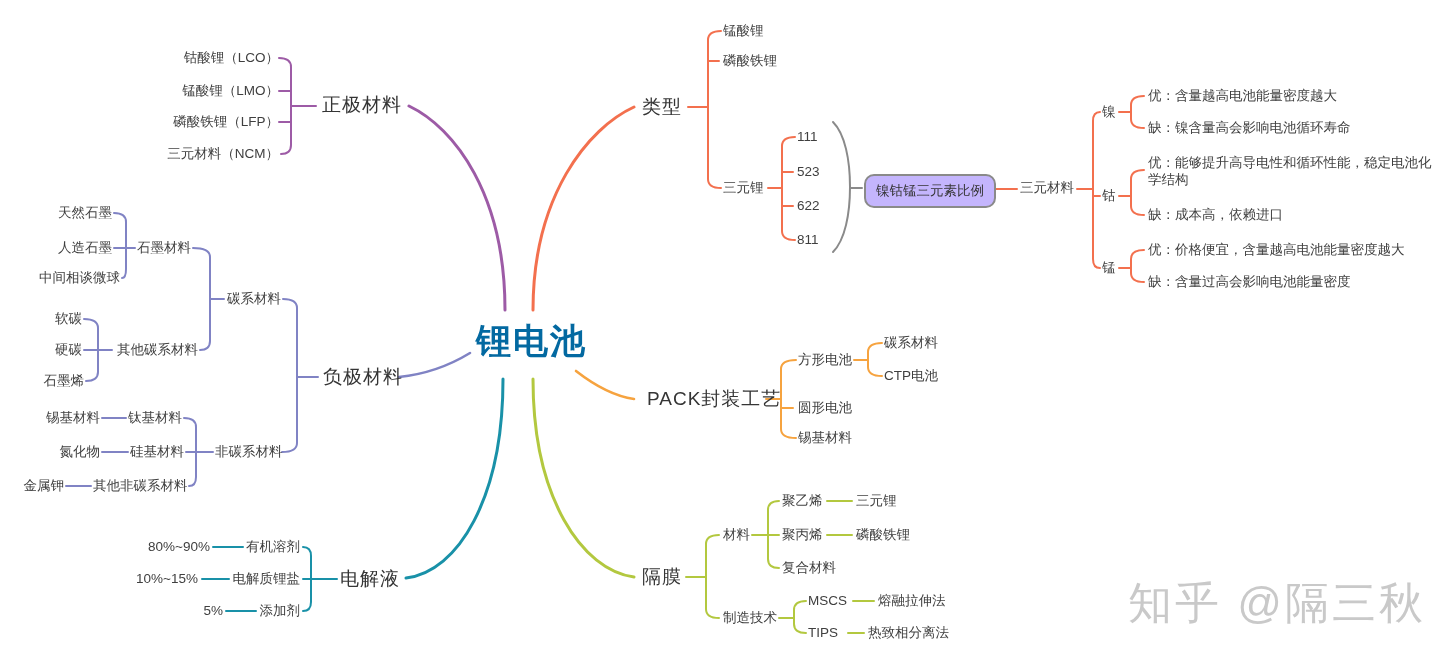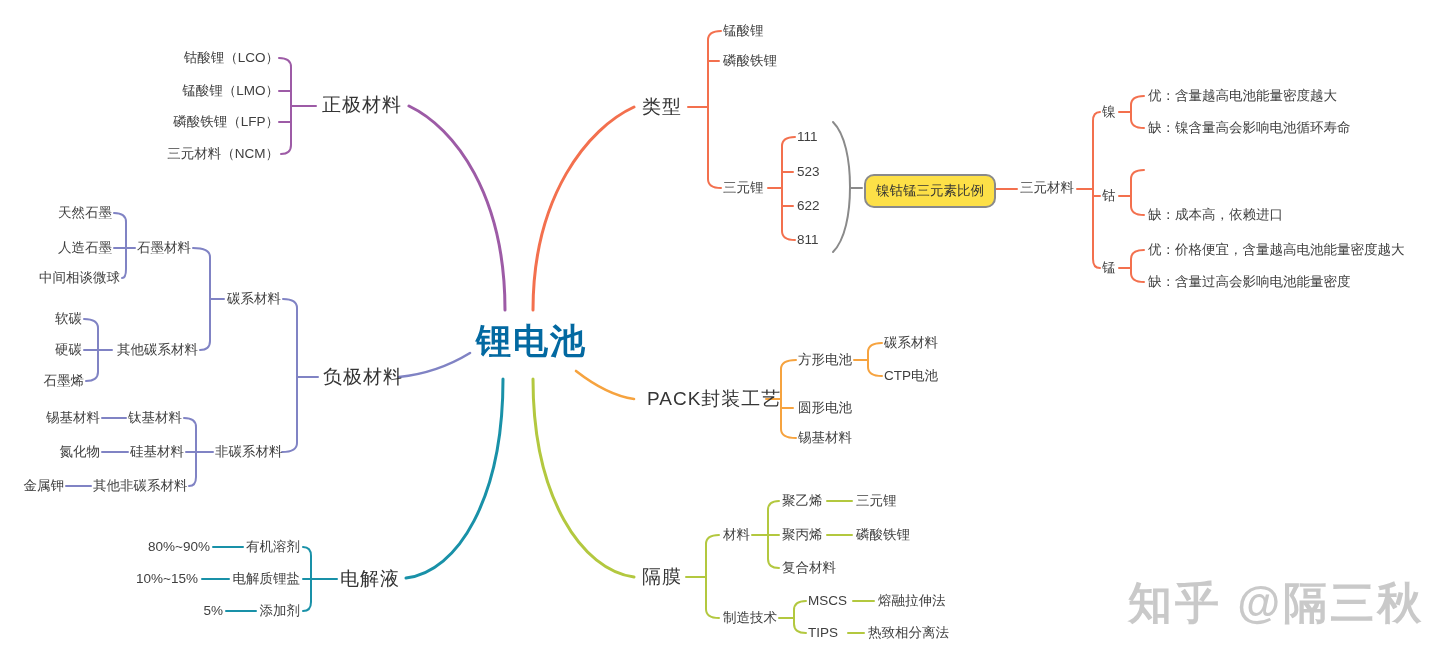--- a/index.html
+++ b/index.html
@@ -5,23 +5,23 @@
   html,body{margin:0;padding:0;background:#ffffff;}
   #canvas{position:relative;width:1440px;height:665px;background:#ffffff;overflow:hidden;
           font-family:"Liberation Sans","DejaVu Sans",sans-serif;}
   #wires{position:absolute;left:0;top:0;width:1440px;height:665px;}
   .lbl{position:absolute;transform:translateY(-50%);white-space:nowrap;
        font-size:13.5px;color:#3f3f3f;line-height:1.2;}
   .ra{text-align:right;}
   .main{font-size:19px;color:#353535;letter-spacing:1px;}
   .root{font-size:35px;font-weight:600;color:#0369a1;letter-spacing:2px;}
   .wrap2{white-space:normal;width:290px;line-height:17px;}
-  .box{position:absolute;border:2px solid #8a8a8a;border-radius:10px;background:#fde047;
+  .box{position:absolute;border:2px solid #8a8a8a;border-radius:10px;background:#c4b5fd;
        display:flex;align-items:center;justify-content:center;font-size:13.5px;color:#333;}
-  .wm{position:absolute;transform:translateY(-50%);font-size:44px;font-weight:700;
+  .wm{position:absolute;transform:translateY(-50%);font-size:44px;font-weight:400;
       color:#c9c9c9;letter-spacing:3px;white-space:nowrap;}
 </style>
 </head>
 <body>
 
 <div id="canvas">
 
   <svg id="wires" viewBox="0 0 1440 665" fill="none">
 
     <g stroke-width="2" stroke-linecap="round" stroke="#9d5ba6">
@@ -151,20 +151,21 @@
   <div class="lbl" style="left:797px;top:206px">622</div>
   <div class="lbl" style="left:797px;top:240px">811</div>
   <div class="box" style="left:864px;top:174px;width:128px;height:30px">
     <span>镍钴锰三元素比例</span>
   </div>
   <div class="lbl" style="left:1020px;top:188px">三元材料</div>
   <div class="lbl" style="left:1102px;top:112px">镍</div>
   <div class="lbl" style="left:1148px;top:96px">优：含量越高电池能量密度越大</div>
   <div class="lbl" style="left:1148px;top:128px">缺：镍含量高会影响电池循环寿命</div>
   <div class="lbl" style="left:1102px;top:196px">钴</div>
+  <div class="lbl wrap2" style="left:1148px;top:171px">优：能够提升高导电性和循环性能，稳定电池化学结构</div>
   <div class="lbl" style="left:1148px;top:215px">缺：成本高，依赖进口</div>
   <div class="lbl" style="left:1102px;top:268px">锰</div>
   <div class="lbl" style="left:1148px;top:250px">优：价格便宜，含量越高电池能量密度越大</div>
   <div class="lbl" style="left:1148px;top:282px">缺：含量过高会影响电池能量密度</div>
 
   <div class="lbl main" style="left:647px;top:399px">PACK封装工艺</div>
   <div class="lbl" style="left:798px;top:360px">方形电池</div>
   <div class="lbl" style="left:884px;top:343px">碳系材料</div>
   <div class="lbl" style="left:884px;top:376px">CTP电池</div>
   <div class="lbl" style="left:798px;top:408px">圆形电池</div>

